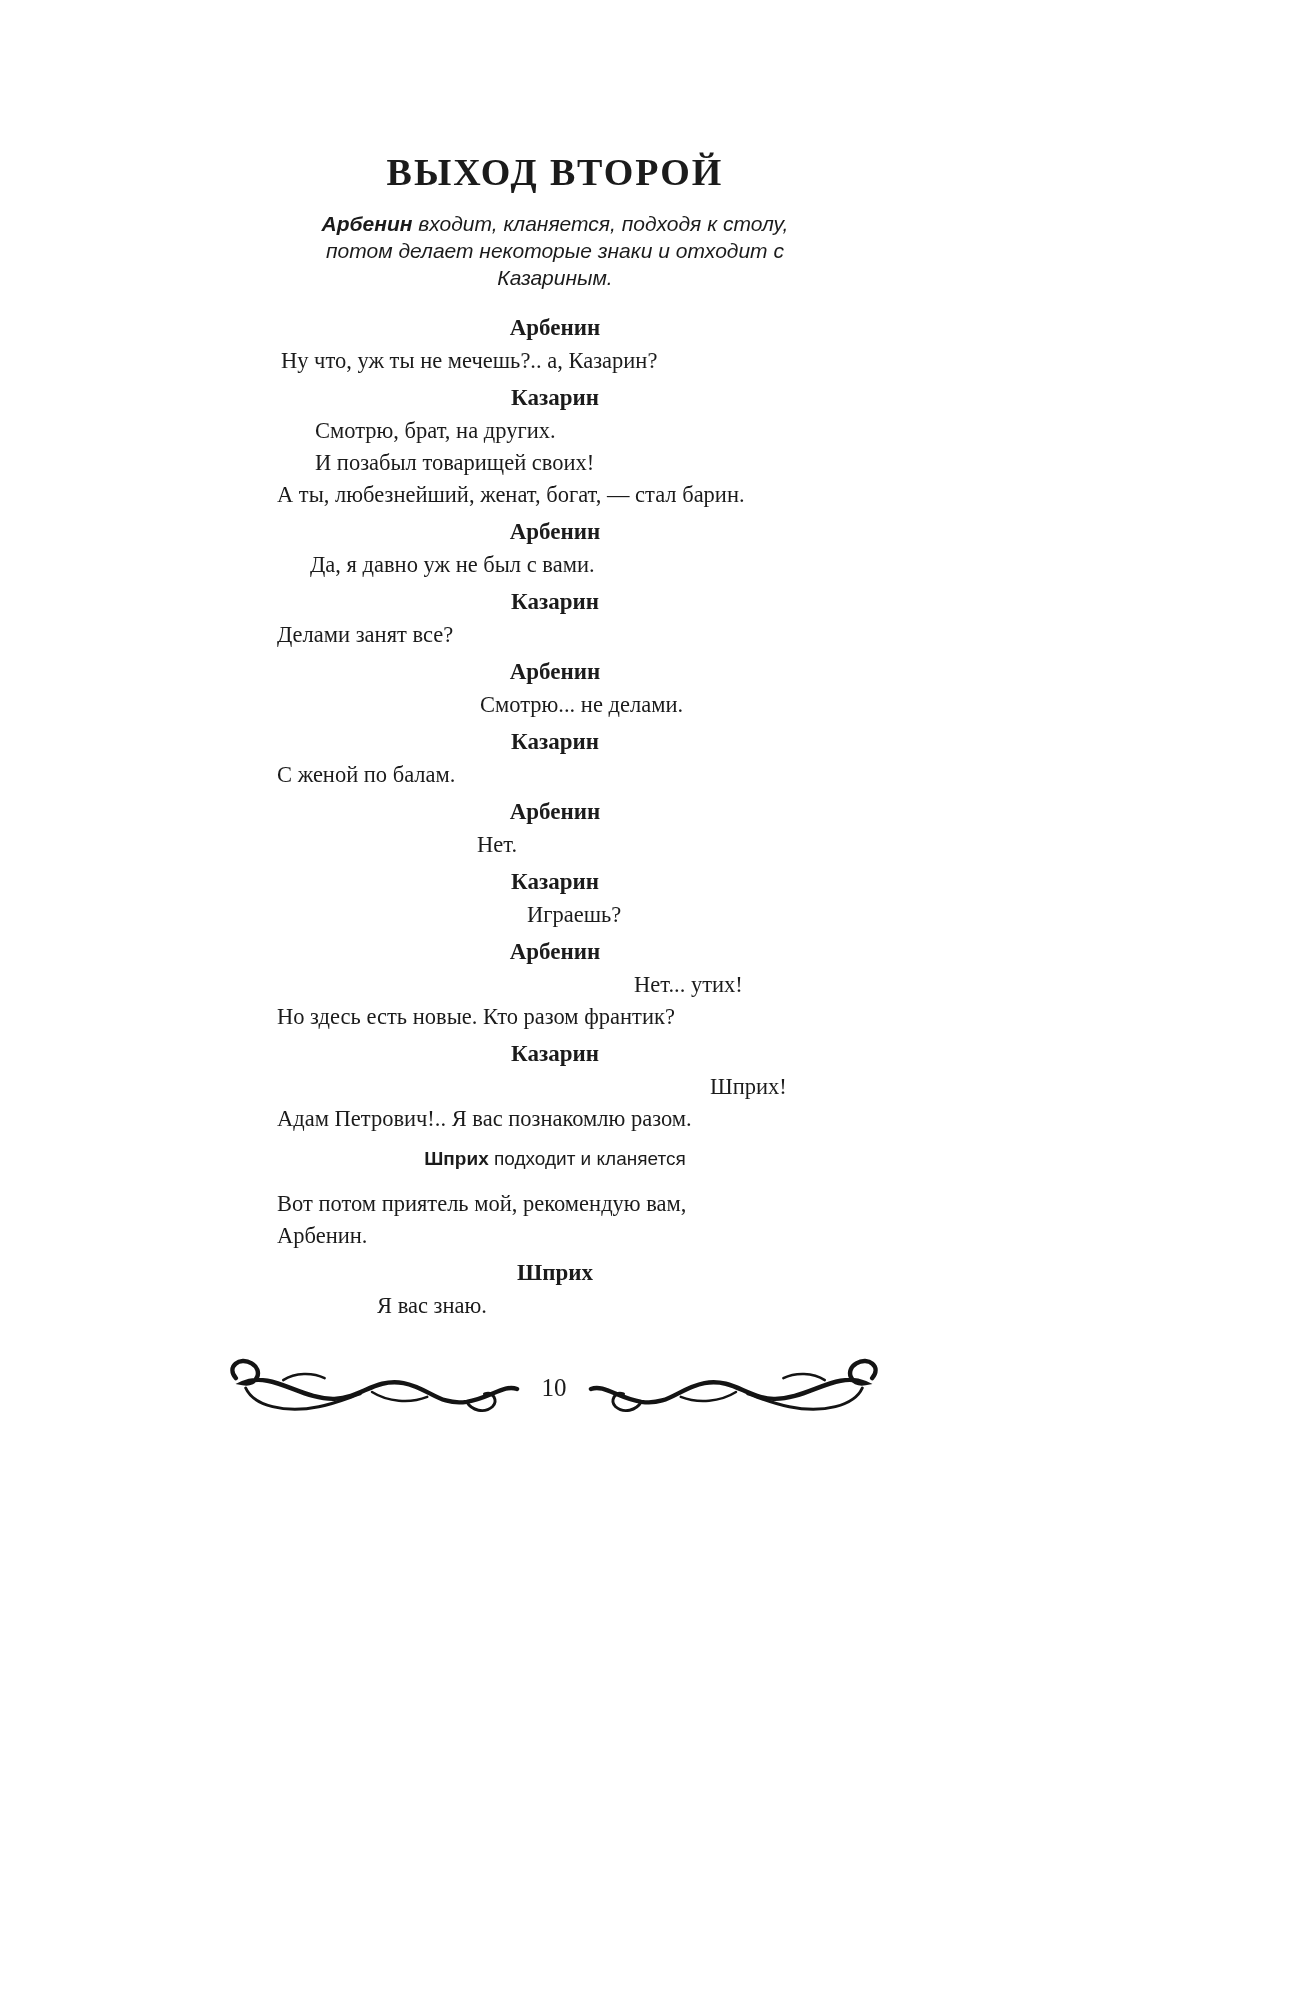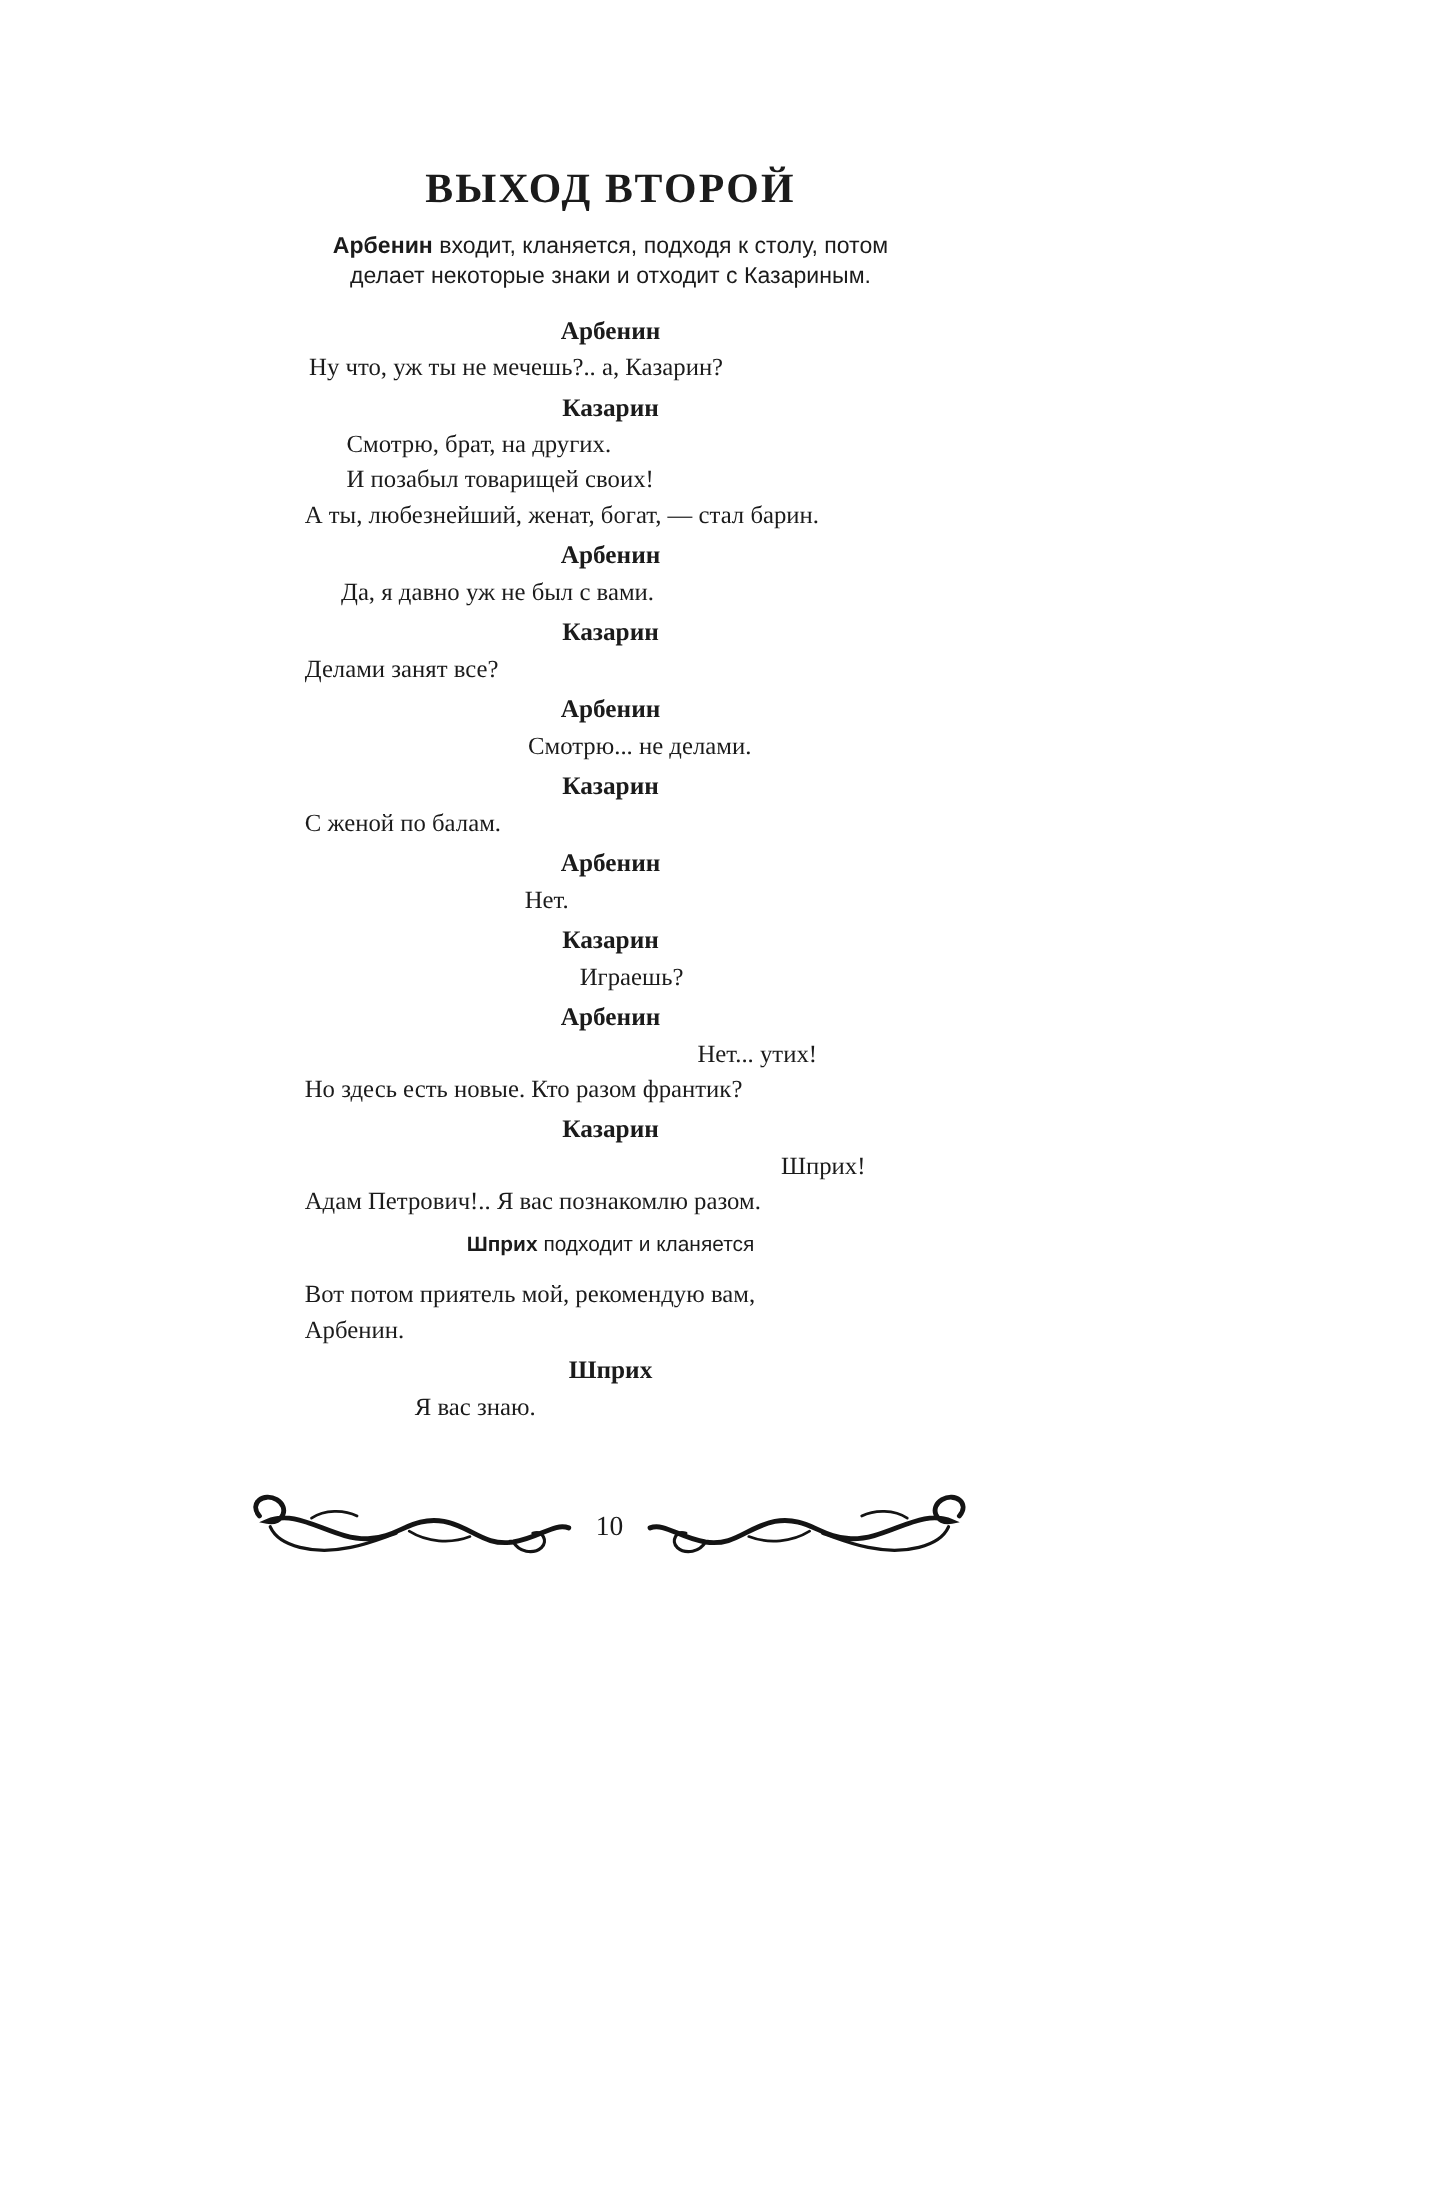--- a/index.html
+++ b/index.html
@@ -33,20 +33,21 @@
     margin-bottom:28px;
   }
   .castline b { font-weight:700; }
   .stagedir {
     text-align:center;
     font-family:"Liberation Sans", sans-serif;
     font-size:21px;
     line-height:27px;
     margin:0 auto 22px auto;
     max-width:530px;
+    font-style:italic;
   }
   .stagedir b { font-weight:700; }
   .speaker {
     text-align:center;
     font-weight:700;
     font-size:23px;
     line-height:30px;
     margin:6px 0 2px 0;
   }
   .vline {

